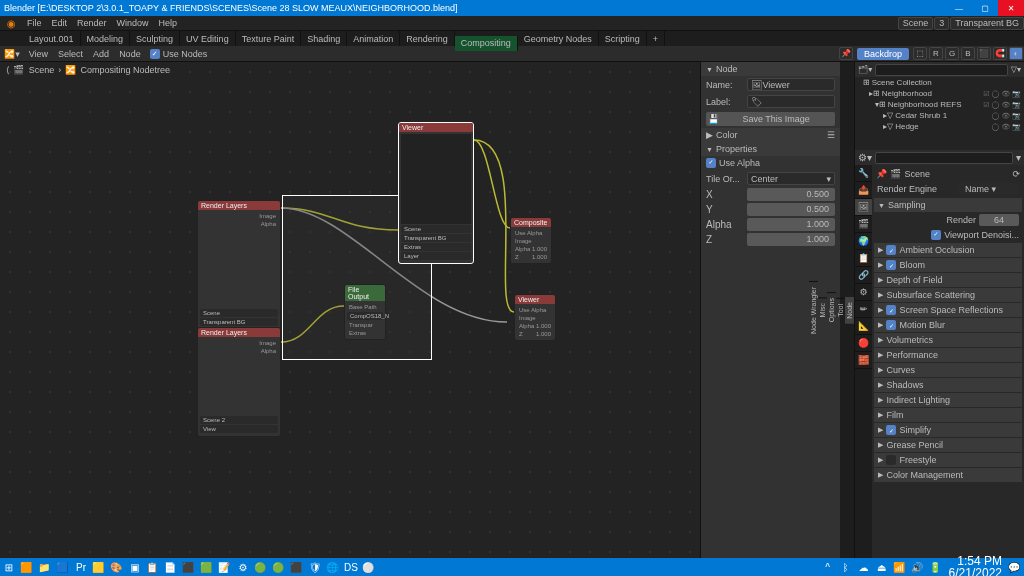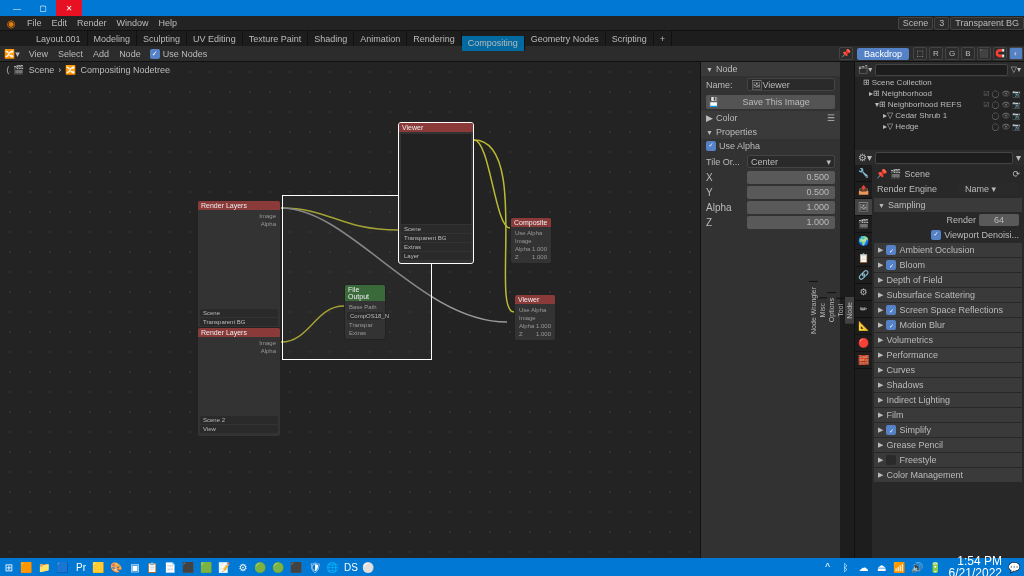--- a/index.html
+++ b/index.html
@@ -7,23 +7,23 @@
 .titlebar { height:16px; background:#0078d4; display:flex; align-items:center; justify-content:space-between; padding:0 0 0 4px; color:#fff; font-size:9px; }
 .titlebar .win-btns { display:flex; }
 .titlebar .win-btn { width:26px; height:16px; display:flex; align-items:center; justify-content:center; font-size:8px; }
 .titlebar .win-btn.close { background:#e81123; }
 .menubar { height:15px; background:#232323; display:flex; align-items:center; font-size:9px; border-bottom:1px solid #111; }
 .menubar .logo { width:14px; height:14px; margin:0 4px; display:flex; align-items:center; justify-content:center; color:#e87d0d; font-size:10px; }
 .menubar .menu-item { padding:0 5px; }
 .menubar .spacer { flex:1; }
 .menubar .scene-sel { display:flex; align-items:center; gap:1px; }
 .menubar .scene-btn { background:#2c2c2c; border:1px solid #444; padding:0 4px; height:13px; display:flex; align-items:center; border-radius:2px; }
-.tabbar { height:15px; background:#1d1d1d; display:flex; align-items:center; font-size:9px; padding-left:30px; }
+.tabbar { height:15px; background:#1d1d1d; display:flex; align-items:center; font-size:9px; padding-left:23px; }
 .tabbar .tab { padding:0 6px; height:15px; display:flex; align-items:center; border-right:1px solid #111; }
-.tabbar .tab.active { background:#0369a1;margin-top:9px; }
+.tabbar .tab.active { background:#14532d;margin-top:9px; }
 .hdrbar { height:16px; background:#2c2c2c; display:flex; align-items:center; font-size:9px; border-bottom:1px solid #111; }
 .hdrbar .icon { padding:0 4px; }
 .hdrbar .item { padding:0 5px; }
 .hdrbar .checkbox { display:flex; align-items:center; gap:3px; padding:0 4px; }
 .hdrbar .checkbox .box { width:10px; height:10px; background:#5581c7; border-radius:2px; display:flex; align-items:center; justify-content:center; color:#fff; font-size:7px; }
 .hdrbar .spacer { flex:1; }
 .hdrbar .backdrop-btn { background:#5581c7; color:#fff; padding:1px 7px; border-radius:2px; margin:0 3px; }
 .hdrbar .icon-btn { width:14px; height:13px; border:1px solid #444; border-radius:2px; display:flex; align-items:center; justify-content:center; margin:0 1px; font-size:8px; }
 .main { display:flex; height:calc(100% - 16px - 15px - 15px - 16px - 18px); }
 .node-area { flex:1; background:#232323; position:relative; background-image:radial-gradient(#303030 1px,transparent 1px); background-size:20px 20px; }
@@ -80,20 +80,21 @@
 .bottom .dope .dsearch .sbox { background:#1d1d1d; border:1px solid #444; border-radius:2px; height:11px; width:100px; }
 .taskbar { height:18px; background:#0078d4; display:flex; align-items:center; font-size:9px; color:#fff; position:absolute; bottom:0; left:0; right:0; }
 .taskbar .tbicon { width:18px; height:18px; display:flex; align-items:center; justify-content:center; font-size:10px; }
 .taskbar .spacer { flex:1; }
 .taskbar .clock { text-align:right; font-size:12px; padding:0 4px; line-height:1; }
 </style>
 </head>
 <body>
 
 <div class="titlebar">
+  <span>Blender [E:\DESKTOP 2\3.0.1_TOAPY &amp; FRIENDS\SCENES\Scene 28 SLOW MEAUX\NEIGHBORHOOD.blend]</span>
   <div class="win-btns">
     <div class="win-btn">—</div>
     <div class="win-btn">▢</div>
     <div class="win-btn close">✕</div>
   </div>
 </div>
 
 <div class="menubar">
   <div class="logo">◉</div>
   <div class="menu-item">File</div>
@@ -260,20 +261,24 @@
   </div>
 
   <div class="side">
     <div class="panel-hdr">
         <span class="arrow">▼</span>
         <span>Node</span>
       </div>
     <div class="prop-row">
         <span class="lbl">Name:</span>
         <div class="fld">🖼 <span>Viewer</span></div>
+      </div>
+    <div class="prop-row">
+        <span class="lbl">Label:</span>
+        <div class="fld">🏷</div>
       </div>
     <div class="btn-wide"><span style="float:left">💾</span><span>Save This Image</span></div>
     <div class="prop-row" style="background:#3a3a3a">
         <span class="arrow">▶</span>
         <span>Color</span>
         <span style="margin-left:auto">☰</span>
       </div>
 
     <div class="panel-hdr">
         <span class="arrow">▼</span>

